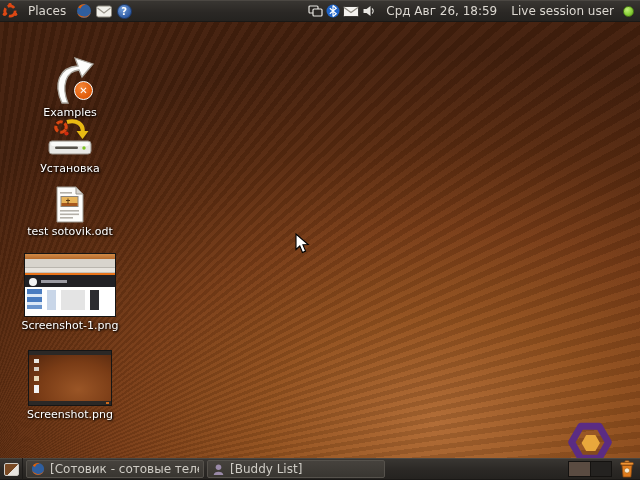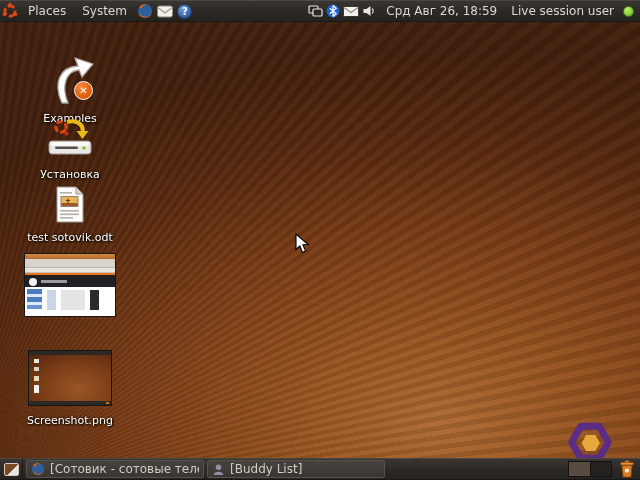--- a/index.html
+++ b/index.html
@@ -31,21 +31,21 @@
 
   
   .desktop {
     position:absolute; left:0; top:22px; width:640px; height:436px;
     background:
       repeating-conic-gradient(from 295deg at -8% 112%, rgba(0,0,0,0.10) 0deg 0.55deg, rgba(255,255,255,0.02) 0.55deg 1.1deg),
       radial-gradient(ellipse 95% 85% at 68% 92%, #b06a33 0%, #94521f 28%, #7a3d17 52%, #5a2b10 75%, #44200d 100%);
   }
   .desk-icon { position:absolute; display:flex; flex-direction:column; align-items:center; }
   .desk-label {
-    margin-top:8px; color:#fff; font-size:11px; white-space:nowrap;
+    margin-top:2px; color:#fff; font-size:11px; white-space:nowrap;
     text-shadow:1px 1px 2px #000, 0 0 3px rgba(0,0,0,0.85);
   }
   .badge-x {
     position:absolute; right:2px; bottom:4px; width:19px; height:19px; border-radius:50%;
     background:radial-gradient(circle at 35% 30%, #f4873a, #e05a08 70%);
     border:1.5px solid #fff; color:#fff; font-size:10px; font-weight:bold;
     display:flex; align-items:center; justify-content:center;
   }
 
   
@@ -100,23 +100,20 @@
     <svg width="16" height="16" viewBox="0 0 16 16">
       <circle cx="8" cy="8" r="5.1" fill="none" stroke="#dd4814" stroke-width="2.7" stroke-dasharray="7 2.6" transform="rotate(22 8 8)"></circle>
       <circle cx="8" cy="1.6" r="1.7" fill="#dd4814"></circle>
       <circle cx="2.4" cy="11.3" r="1.7" fill="#dd4814"></circle>
       <circle cx="13.6" cy="11.3" r="1.7" fill="#dd4814"></circle>
     </svg>
   </div>
   <div class="menu-item">
       <span>Places</span>
     </div>
-  <div class="menu-item">
-      <span>System</span>
-    </div>
 
   <div class="launcher">
     <svg width="16" height="16" viewBox="0 0 16 16">
       <circle cx="8" cy="8" r="7" fill="#2f5e9e"></circle>
       <path d="M1.2 9.5 A7 7 0 0 0 14.8 9 C13.5 12.4 10.6 14.2 7.2 13.6 C4.3 13.1 2.1 11.5 1.2 9.5 Z" fill="#e66000"></path>
       <path d="M2.2 4.4 C4 1.6 7.4 0.7 9.8 1.6 C7 1.9 5.2 3.3 4.5 5.6 Z" fill="#e66000"></path>
     </svg>
   </div>
   <div class="launcher">
     <svg width="16" height="13" viewBox="0 0 16 13">
@@ -210,20 +207,21 @@
   </div>
 
   <div class="desk-icon" style="left:18px; top:231px; width:104px;">
     <div class="thumb thumb-browser">
       <div class="tb-title"></div>
       <div class="tb-toolbar"></div>
       <div class="tb-bmbar"></div>
       <div class="tb-sitehead"></div>
       <div class="tb-content"></div>
     </div>
+    <div class="desk-label">Screenshot-1.png</div>
   </div>
 
   <div class="desk-icon" style="left:18px; top:328px; width:104px;">
     <div class="thumb thumb-desktop">
       <div class="td-bar"></div>
       <div class="td-body"></div>
       <div class="td-bar bot"></div>
     </div>
     <div class="desk-label">Screenshot.png</div>
   </div>

